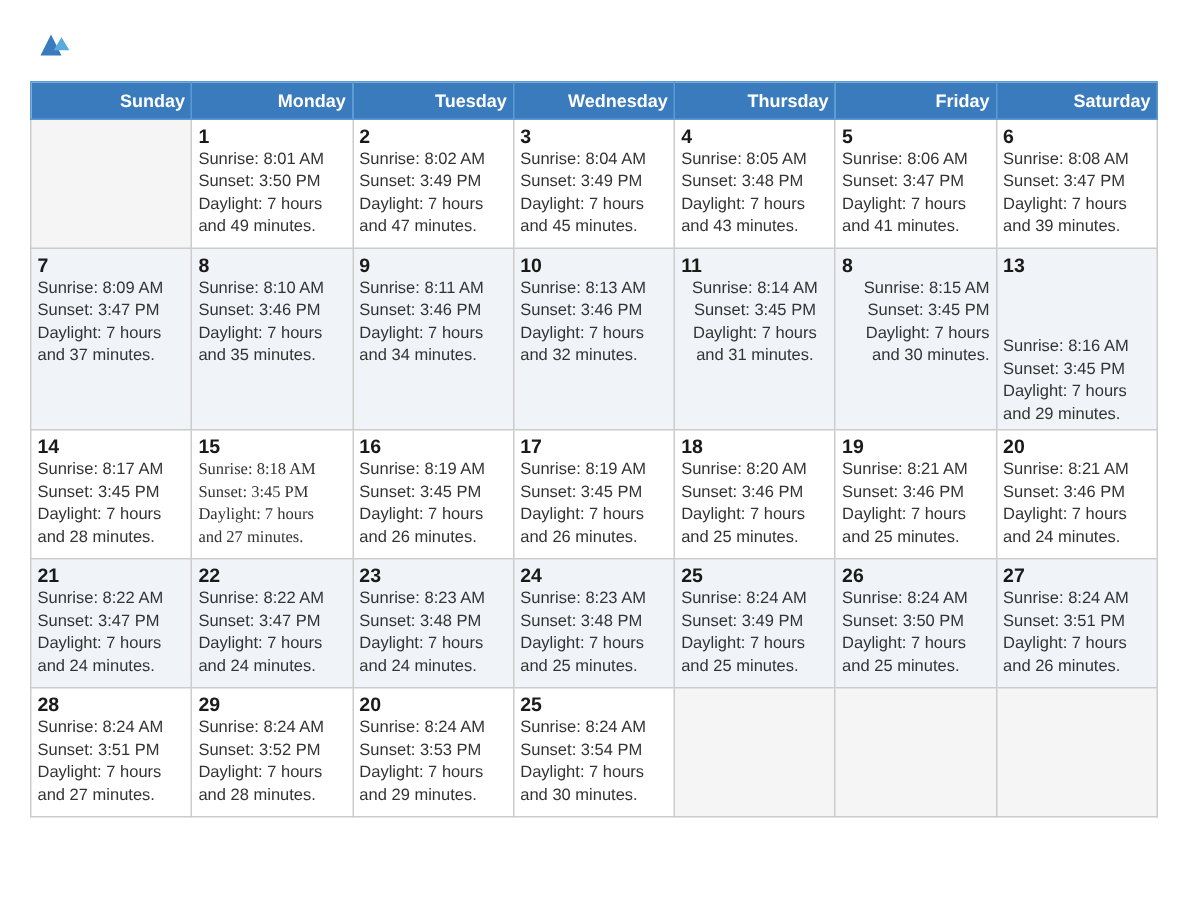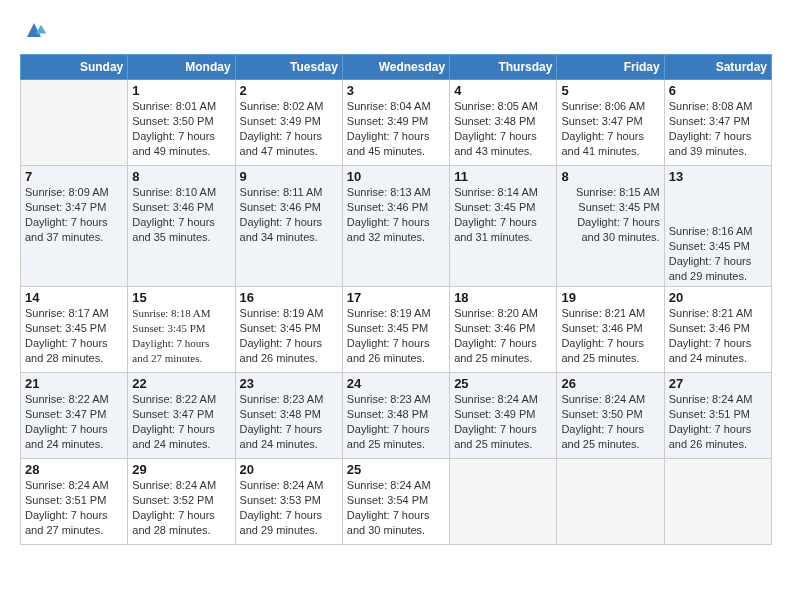--- a/index.html
+++ b/index.html
@@ -198,21 +198,21 @@
           </td>
           <td>
             <span class="day-num">10</span>
             <div class="day-info" style="white-space: pre-line;">Sunrise: 8:13 AM
 Sunset: 3:46 PM
 Daylight: 7 hours
 and 32 minutes.</div>
           </td>
           <td>
             <span class="day-num">11</span>
-            <div class="day-info" style="white-space: pre-line;">Sunrise: 8:14 AM
+            <div class="day-info" style="white-space: pre-line; text-align: center;">Sunrise: 8:14 AM
 Sunset: 3:45 PM
 Daylight: 7 hours
 and 31 minutes.</div>
           </td>
           <td>
             <span class="day-num">8</span>
             <div class="day-info" style="white-space: pre-line; text-align: right;">Sunrise: 8:15 AM
 Sunset: 3:45 PM
 Daylight: 7 hours
 and 30 minutes.</div>

